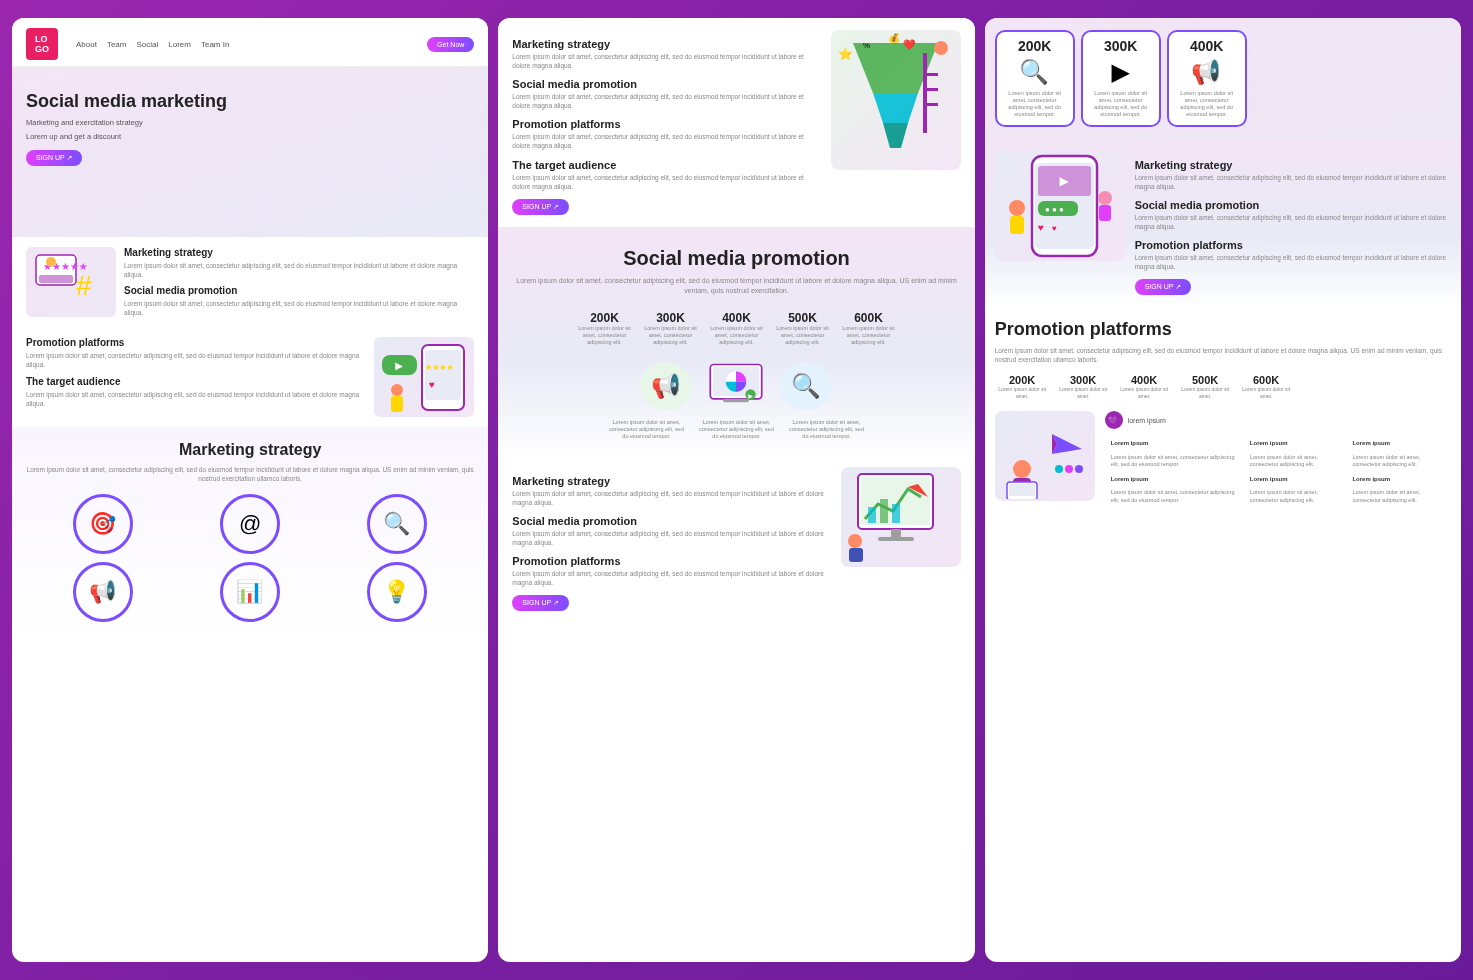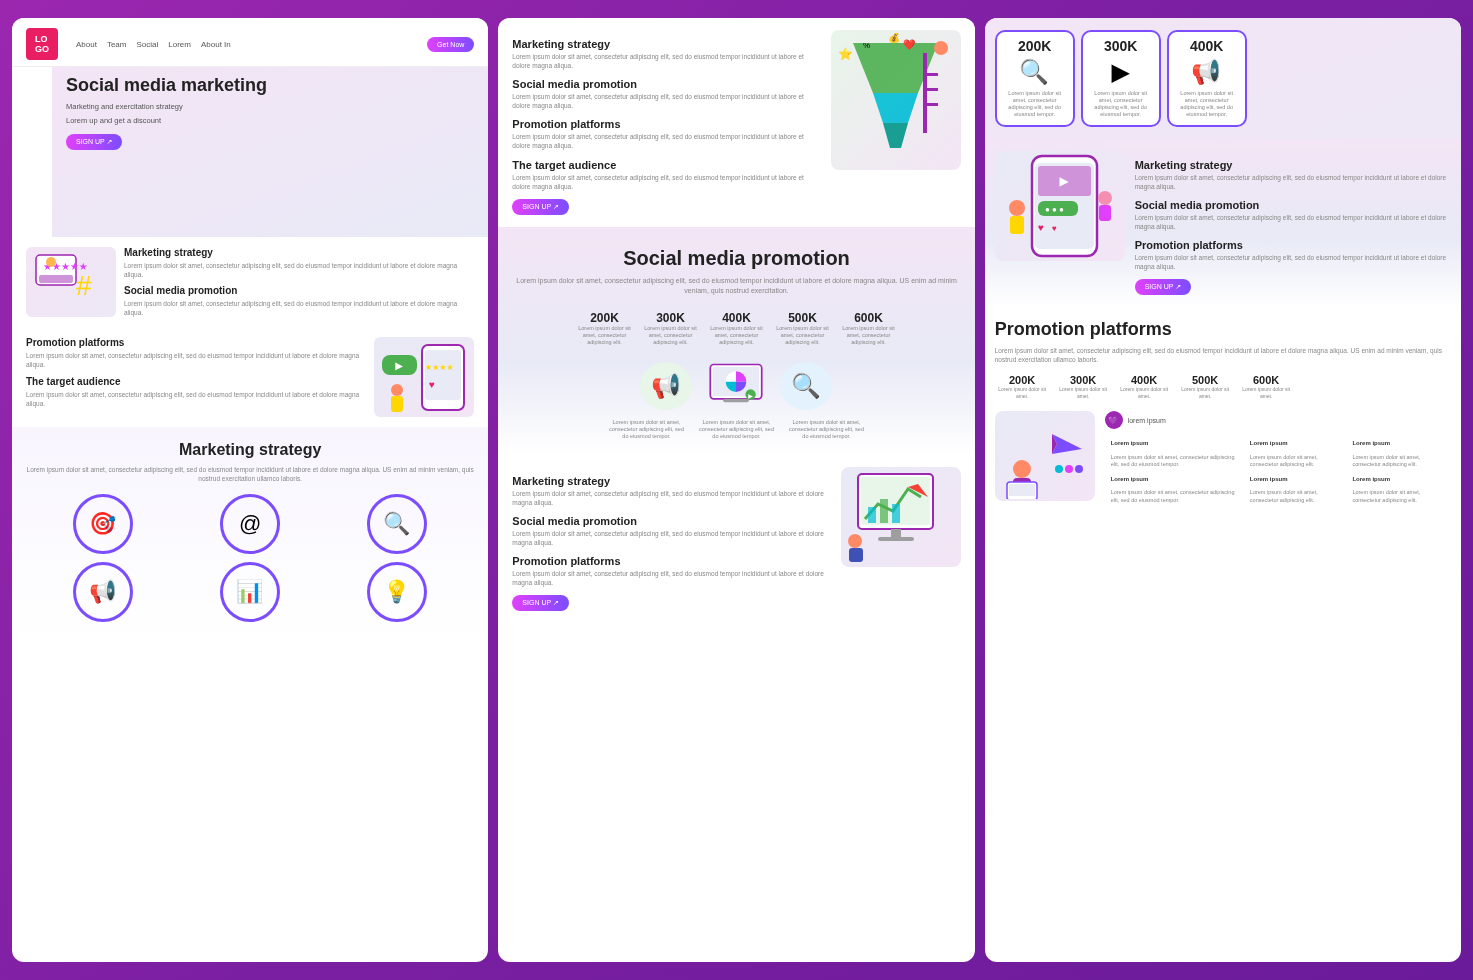--- a/index.html
+++ b/index.html
@@ -49,27 +49,26 @@
       display: flex; gap: 10px; font-size: 8px; color: #555; flex: 1;
     }
     .p1-btn-get {
       background: linear-gradient(90deg, #e040fb, #7c4dff);
       color: #fff; font-size: 7px; padding: 4px 10px; border-radius: 10px;
       border: none; cursor: pointer;
     }
 
     .p1-hero {
       background: linear-gradient(160deg, #f3e5f5 0%, #ede7f6 60%, #e8eaf6 100%);
-      padding: 8px 14px 8px;
+      padding: 24px 14px 8px;
       display: flex;
       align-items: flex-start;
       gap: 8px;
       min-height: 170px;
       position: relative;
-      margin-left: 40px;
     }
     .p1-hero-text { flex: 1; }
     .p1-hero-title { font-size: 18px; font-weight: 900; color: #222; line-height: 1.2; }
     .p1-hero-sub { font-size: 7.5px; color: #555; margin: 5px 0; }
     .p1-signup-btn {
       background: linear-gradient(90deg, #e040fb, #7c4dff);
       color: #fff; font-size: 7px; padding: 4px 10px; border-radius: 10px;
       border: none; cursor: pointer; margin-top: 4px; display: inline-block;
     }
     .p1-hero-illus {
@@ -253,21 +252,21 @@
 
   <div class="panel">
 
     <div class="p1-header">
       <div class="p1-logo">LO<br>GO</div>
       <nav class="p1-nav">
         <span class="nav-link">About</span>
         <span class="nav-link">Team</span>
         <span class="nav-link">Social</span>
         <span class="nav-link">Lorem</span>
-        <span class="nav-link">About In</span>
+        <span class="nav-link">Team In</span>
       </nav>
       <button class="p1-btn-get">Get Now</button>
     </div>
 
     <div class="p1-hero">
       <div class="p1-hero-text">
         <div class="p1-hero-title">Social media marketing</div>
         <div class="p1-hero-sub">Marketing and exercitation strategy</div>
         <div class="p1-hero-sub">Lorem up and get a discount</div>
         <button class="p1-signup-btn">SIGN UP ↗</button>

